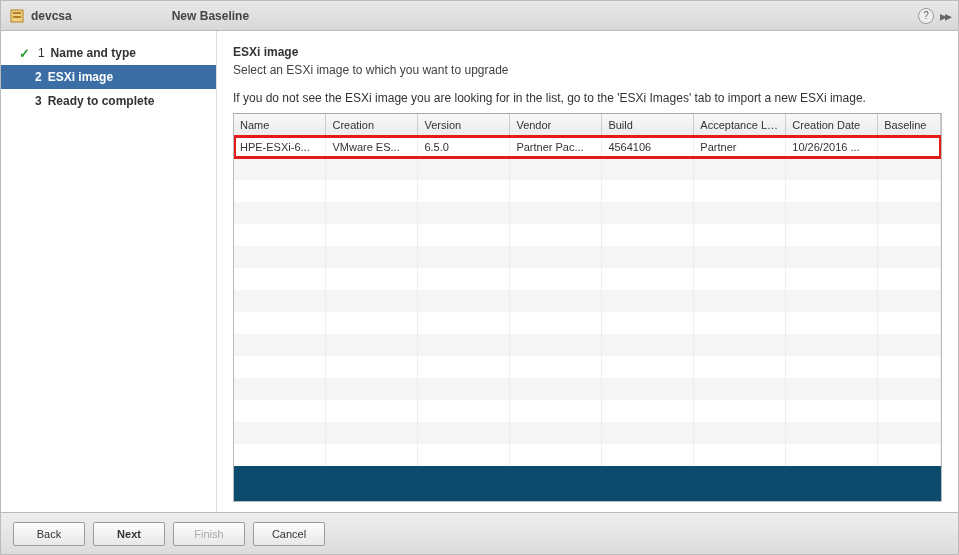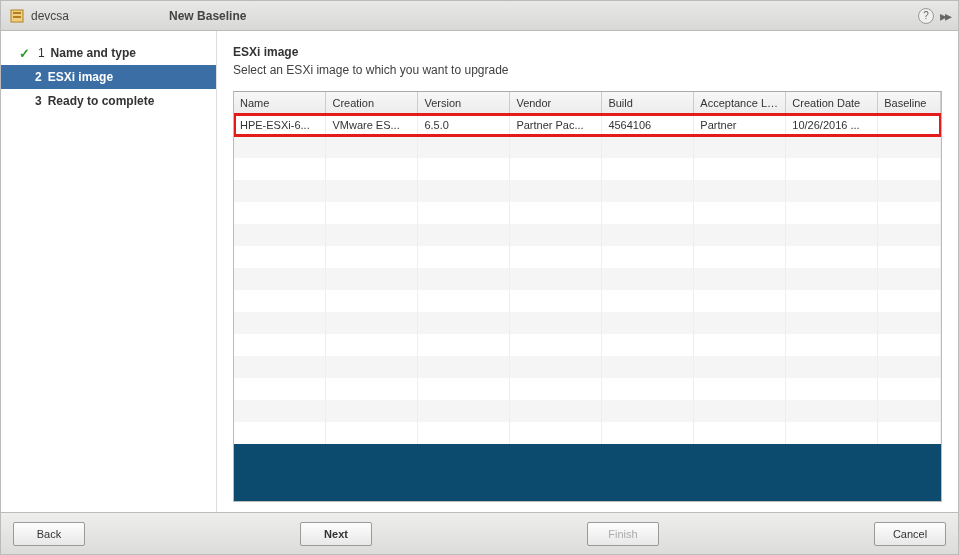--- a/index.html
+++ b/index.html
@@ -4,21 +4,21 @@
 <style>
   * { box-sizing: border-box; }
   html, body { margin: 0; padding: 0; font-family: Arial, Helvetica, sans-serif; font-size: 12px; color: #333; }
   .window { width: 959px; height: 555px; background: #f5f5f5; display: flex; flex-direction: column; border: 1px solid #bbb; }
   .titlebar {
     height: 30px; background: linear-gradient(#e8e8e6, #d8d8d6);
     border-bottom: 1px solid #bbb; display: flex; align-items: center; padding: 0 8px;
   }
   .title-icon { width: 16px; height: 16px; margin-right: 6px; display:inline-flex; align-items:center; justify-content:center;}
   .title-icon svg { width:16px; height:16px; }
-  .title-left { font-weight: normal; color: #444; }
+  .title-left { font-weight: bold; color: #444; }
   .title-center { font-weight: bold; color: #444; margin-left: 100px; }
   .title-right { margin-left: auto; display:flex; align-items:center; gap:6px; }
   .help-icon { width:16px; height:16px; border:1px solid #999; border-radius:50%; display:inline-flex; align-items:center; justify-content:center; font-size:10px; color:#666; background:#f0f0f0; cursor:pointer;}
   .expand-icon { font-size:14px; color:#666; cursor:pointer; letter-spacing:-2px;}
   .body { flex:1; display:flex; overflow:hidden; background:#fff; }
   .sidebar { width: 216px; background:#fff; border-right:1px solid #ddd; padding-top:10px;}
   .step { display:flex; align-items:center; height:24px; padding:0 10px 0 18px; font-size:12px; }
   .step.completed .check { color:#2e9b2e; margin-right:8px; font-weight:bold; font-size:13px;}
   .step.completed .label { color:#333; font-weight:bold;}
   .step.active { background:#3b6ea5; color:#fff; font-weight:bold; }
@@ -33,21 +33,21 @@
   .table-wrap { flex:1; border:1px solid #bbb; border-top:1px solid #aaa; overflow:hidden; background:#0c4a6e;}
   table { width:100%; border-collapse:collapse; table-layout:fixed; font-size:11px;}
   thead th { background:linear-gradient(#f7f7f7,#ececec); border-bottom:1px solid #bbb; border-right:1px solid #ccc; text-align:left; padding:4px 6px; font-weight:normal; color:#333; height:22px; white-space:nowrap; overflow:hidden; text-overflow:ellipsis;}
   tbody td { border-right:1px solid #eee; padding:4px 6px; height:22px; white-space:nowrap; overflow:hidden; text-overflow:ellipsis;}
   tbody tr:nth-child(even) td { background:#f5f5f5; }
   tbody tr:nth-child(odd) td { background:#fff; }
   tbody tr.data-row td { background:#fff;}
   .highlight-row { outline:3px solid #e31b1b; outline-offset:-2px;padding-left:17px;}
   .footer {
     height:42px; background:linear-gradient(#eeeeec,#dcdcda); border-top:1px solid #bbb;
-    display:flex; align-items:center; justify-content:space-between; padding:3px 12px; gap:8px;
+    display:flex; align-items:center; justify-content:flex-start; padding:3px 12px; gap:8px;
   }
   .btn {
     min-width:72px; height:24px; padding:0 12px; background:linear-gradient(#fdfdfd,#e8e8e8);
     border:1px solid #9a9a9a; border-radius:2px; font-size:11px; color:#333; cursor:pointer;
   }
   .btn:disabled { color:#aaa; cursor:default;}
   .btn.primary { font-weight:bold;}
   .col-name{width:88px;} .col-product{width:88px;} .col-version{width:88px;}
   .col-vendor{width:88px;} .col-build{width:88px;} .col-accept{width:88px;}
   .col-date{width:88px;} .col-baseline{width:60px;}
@@ -86,20 +86,21 @@
       </div>
       <div class="step pending">
         <span class="num">3</span>
         <span class="label">Ready to complete</span>
       </div>
     </div>
 
     <div class="main">
       <div class="heading">ESXi image</div>
       <div class="subtext">Select an ESXi image to which you want to upgrade</div>
+      <div class="info-text">If you do not see the ESXi image you are looking for in the list, go to the 'ESXi Images' tab to import a new ESXi image.</div>
 
       <div class="table-wrap">
         <table>
           <colgroup>
             <col class="col-name">
               <col class="col-product">
               <col class="col-version">
               <col class="col-vendor">
             <col class="col-build">
               <col class="col-accept">

